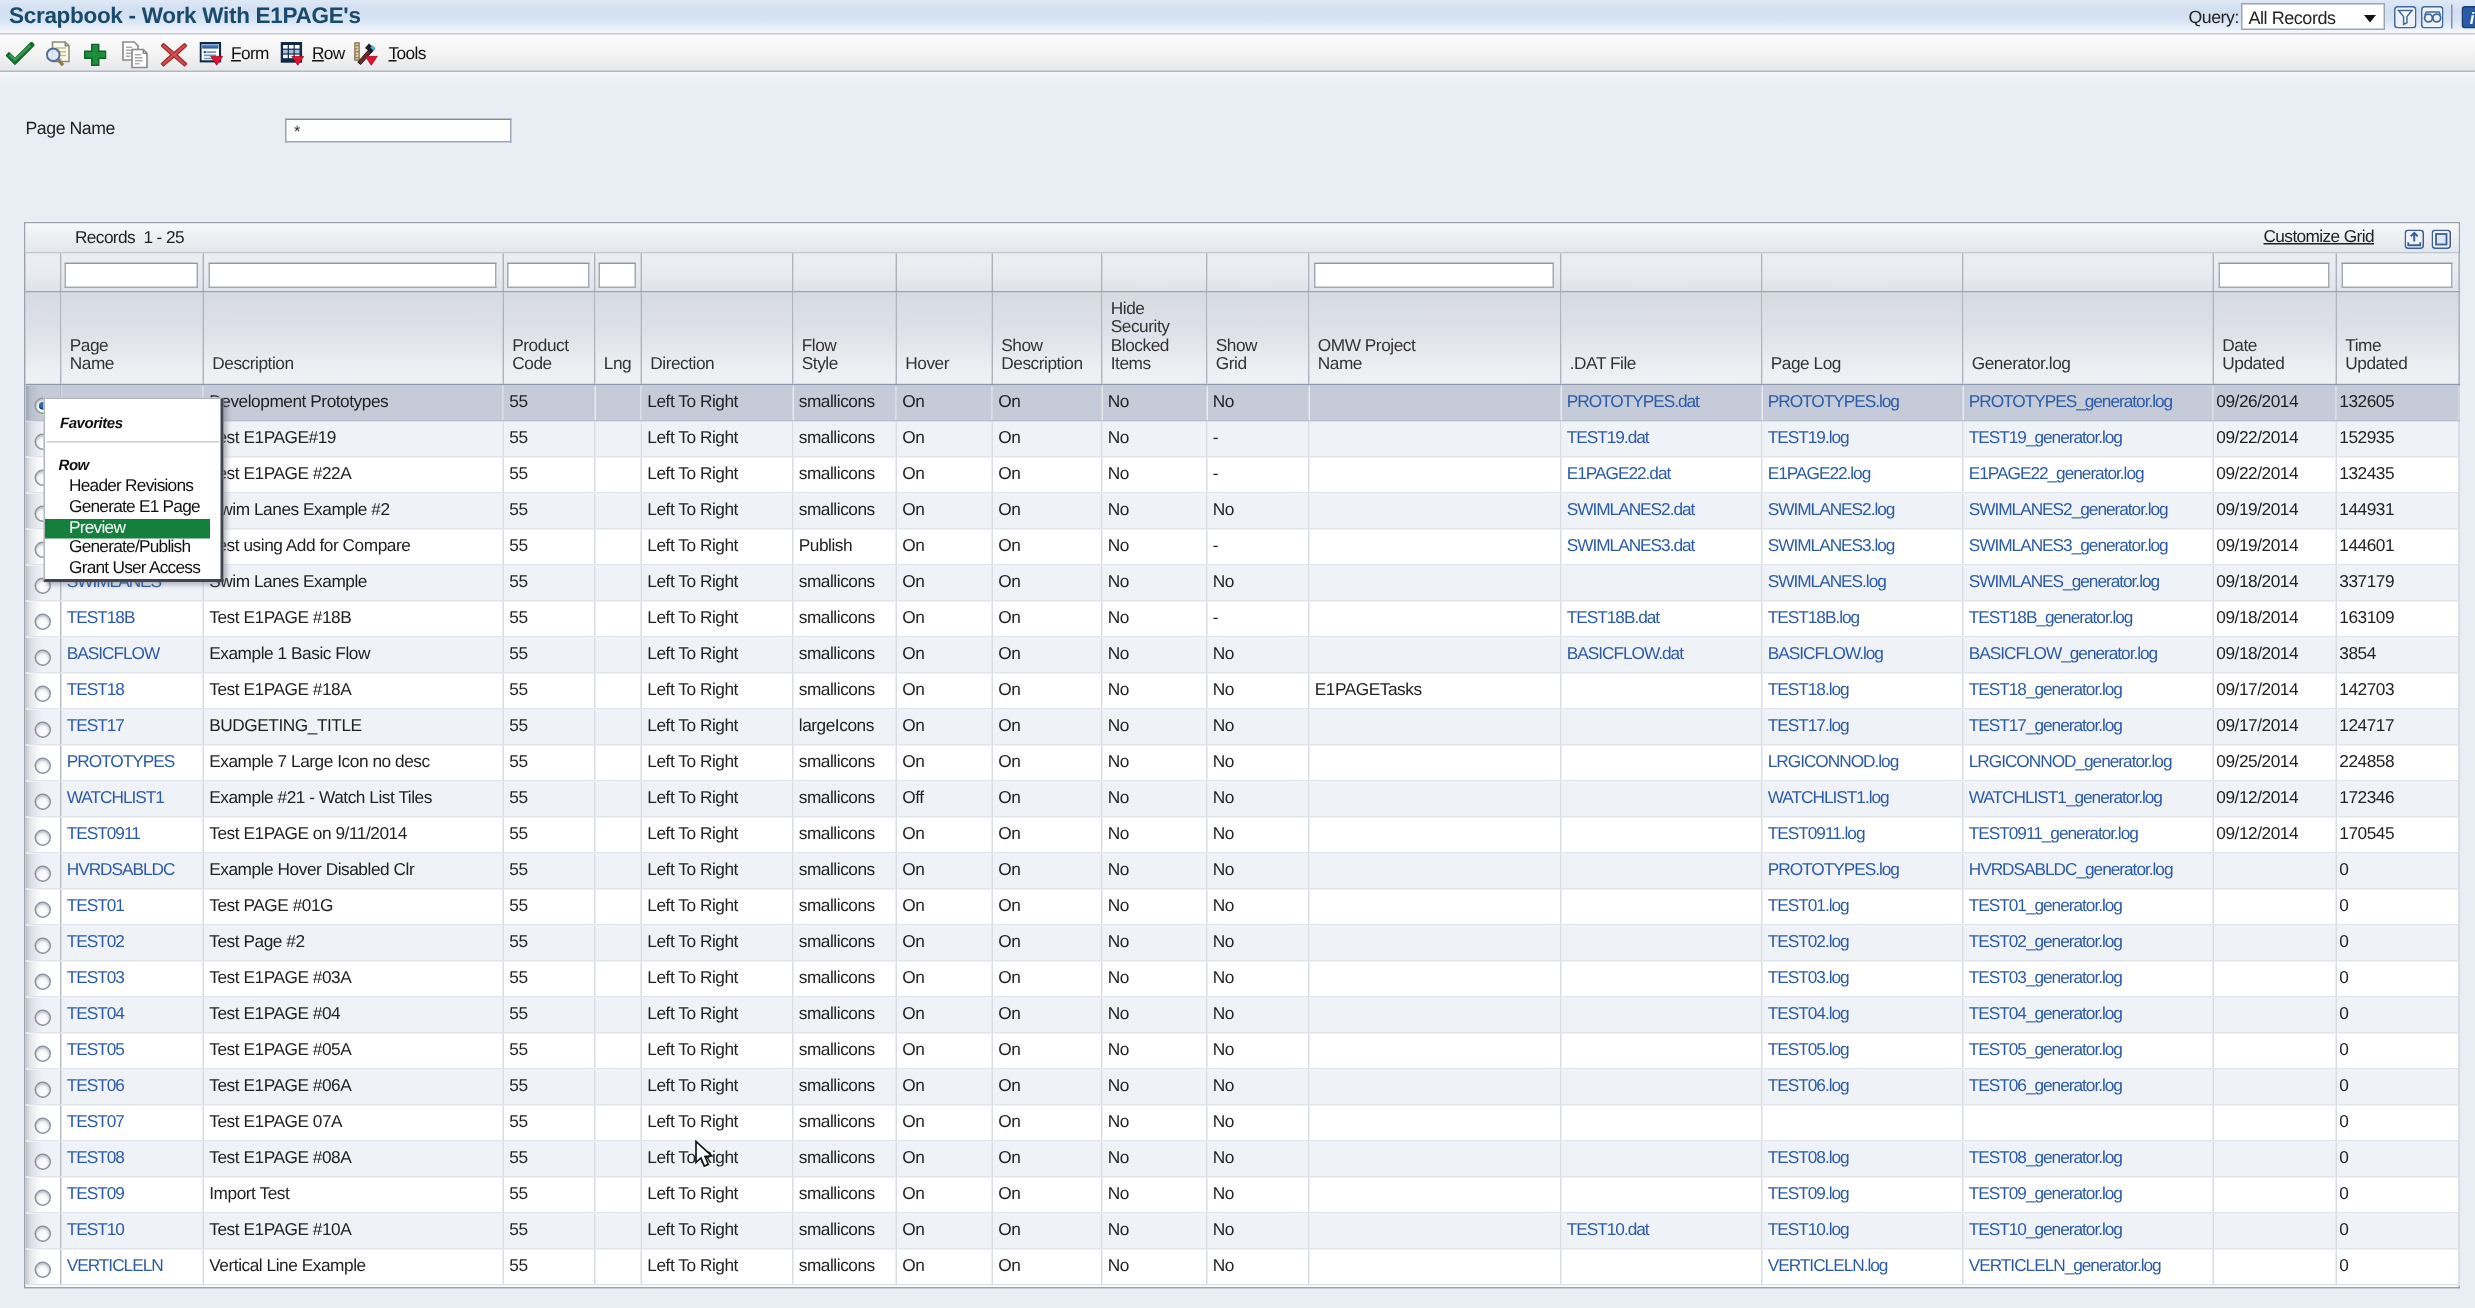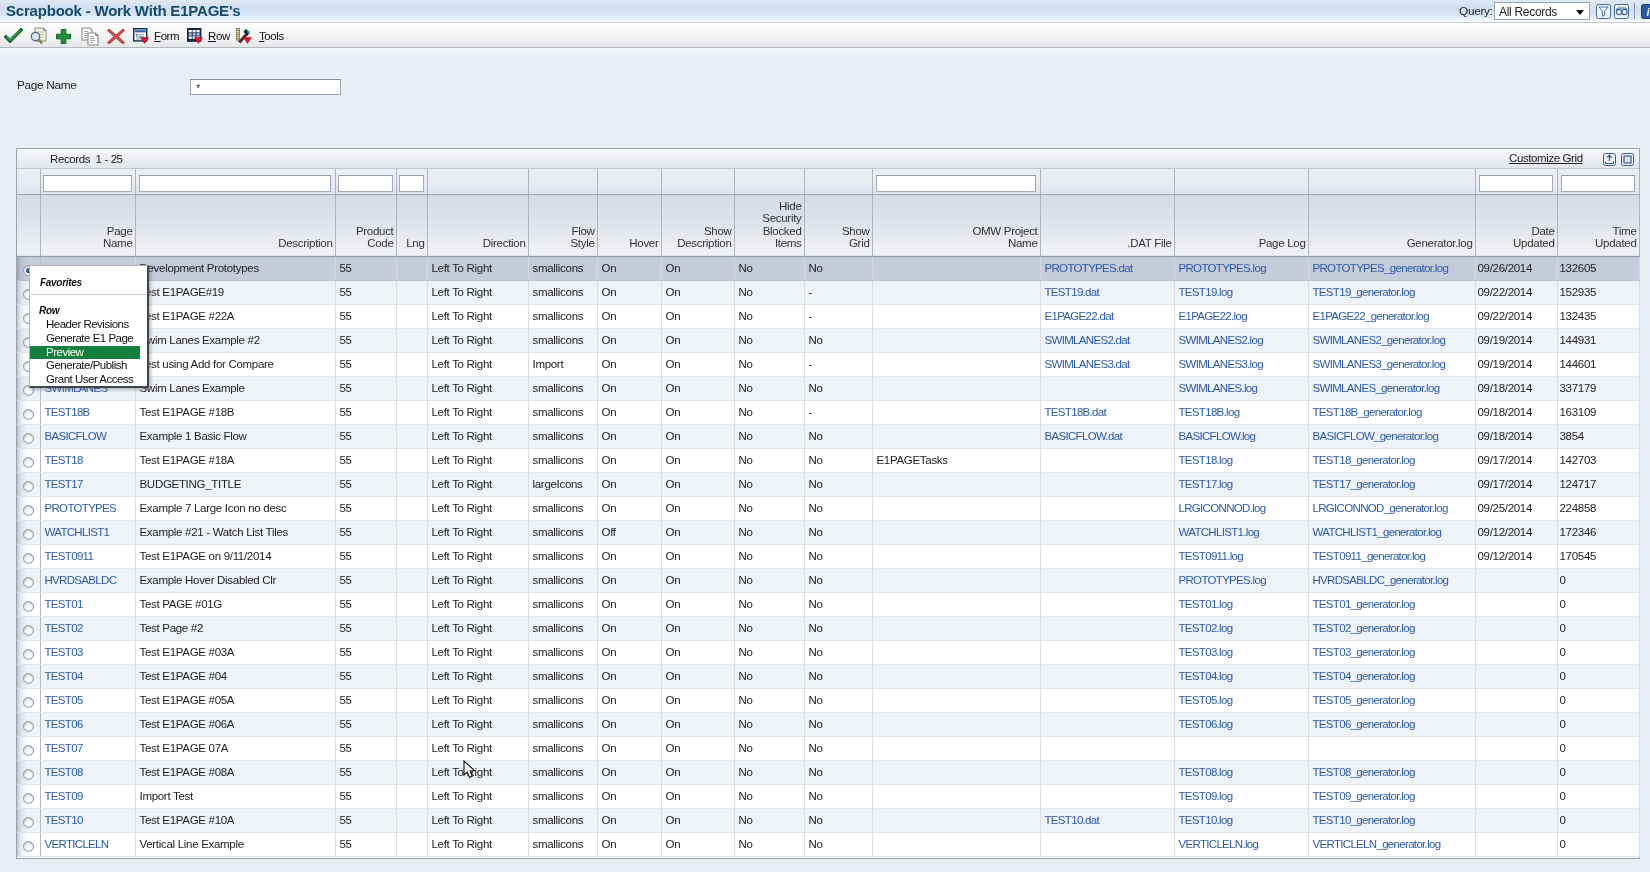--- a/index.html
+++ b/index.html
@@ -42,21 +42,21 @@
 
 table { border-collapse:collapse; table-layout:fixed; width:1622px; position:absolute; left:0; top:20px; }
 td { overflow:hidden; white-space:nowrap; font-size:11.5px; letter-spacing:-0.3px; color:#222; padding:0 2px 0 4px; vertical-align:middle; }
 
 
 tr.filter td { height:25px; background:linear-gradient(to bottom,#eceef3 0%,#e7eaf0 60%,#dfe3ea 100%); border-right:1px solid #aeb3bd; border-bottom:1px solid #9aa2ae; padding:0; }
 .finp { position:relative; margin:5px auto 0 auto; height:17px; background:#fff; border:1px solid #a3aab4; border-top-color:#8f98a4; }
 
 
 tr.head td { height:62px; background:linear-gradient(to bottom,#d6dae3 0%,#dde0e8 40%,#edeff3 85%,#eef0f4 100%);
-  border-right:1px solid #aeb3bd; border-bottom:1px solid #8e99ad; vertical-align:bottom; padding:0 2px 6px 6px; color:#333; line-height:12.5px;text-align:right; }
+  border-right:1px solid #aeb3bd; border-bottom:1px solid #8e99ad; vertical-align:bottom; padding:0 2px 6px 6px; color:#333; line-height:12.5px; }
 
 
 tr.r td { height:24px; border-right:1px solid #d8dce3; border-bottom:1px solid #e1e5eb; }
 tr.odd td { background:#ffffff; }
 tr.even td { background:#eff2f7; }
 tr.sel td { background:#c5cbd8; border-right:1px solid #d3d8e2; border-bottom:1px solid #b9c0cf; }
 td.c0 { padding:0; text-align:center; background-image:linear-gradient(to right,rgba(88,96,110,0.38) 0,rgba(120,128,142,0.20) 3px,rgba(160,166,178,0.08) 8px,rgba(255,255,255,0) 12px) !important; }
 tr.r td.c0 { border-right:1px solid #b6bbc4; }
 .lnk { color:#2b5ba8; letter-spacing:-0.68px; }
 td.num { text-align:left; padding:0 4px 0 2px; }
@@ -346,21 +346,21 @@
         <td class="num">09/19/2014</td>
         <td class="num">144931</td>
       </tr>
       <tr class="r odd">
         <td class="c0"><span class="radio"></span></td>
         <td><span class="lnk">SWIMLANES3</span></td>
         <td>Test using Add for Compare</td>
         <td>55</td>
         <td></td>
         <td>Left To Right</td>
-        <td>Import</td>
+        <td>Publish</td>
         <td>On</td>
         <td>On</td>
         <td>No</td>
         <td>-</td>
         <td></td>
         <td><span class="lnk">SWIMLANES3.dat</span></td>
         <td><span class="lnk">SWIMLANES3.log</span></td>
         <td><span class="lnk">SWIMLANES3_generator.log</span></td>
         <td class="num">09/19/2014</td>
         <td class="num">144601</td>

